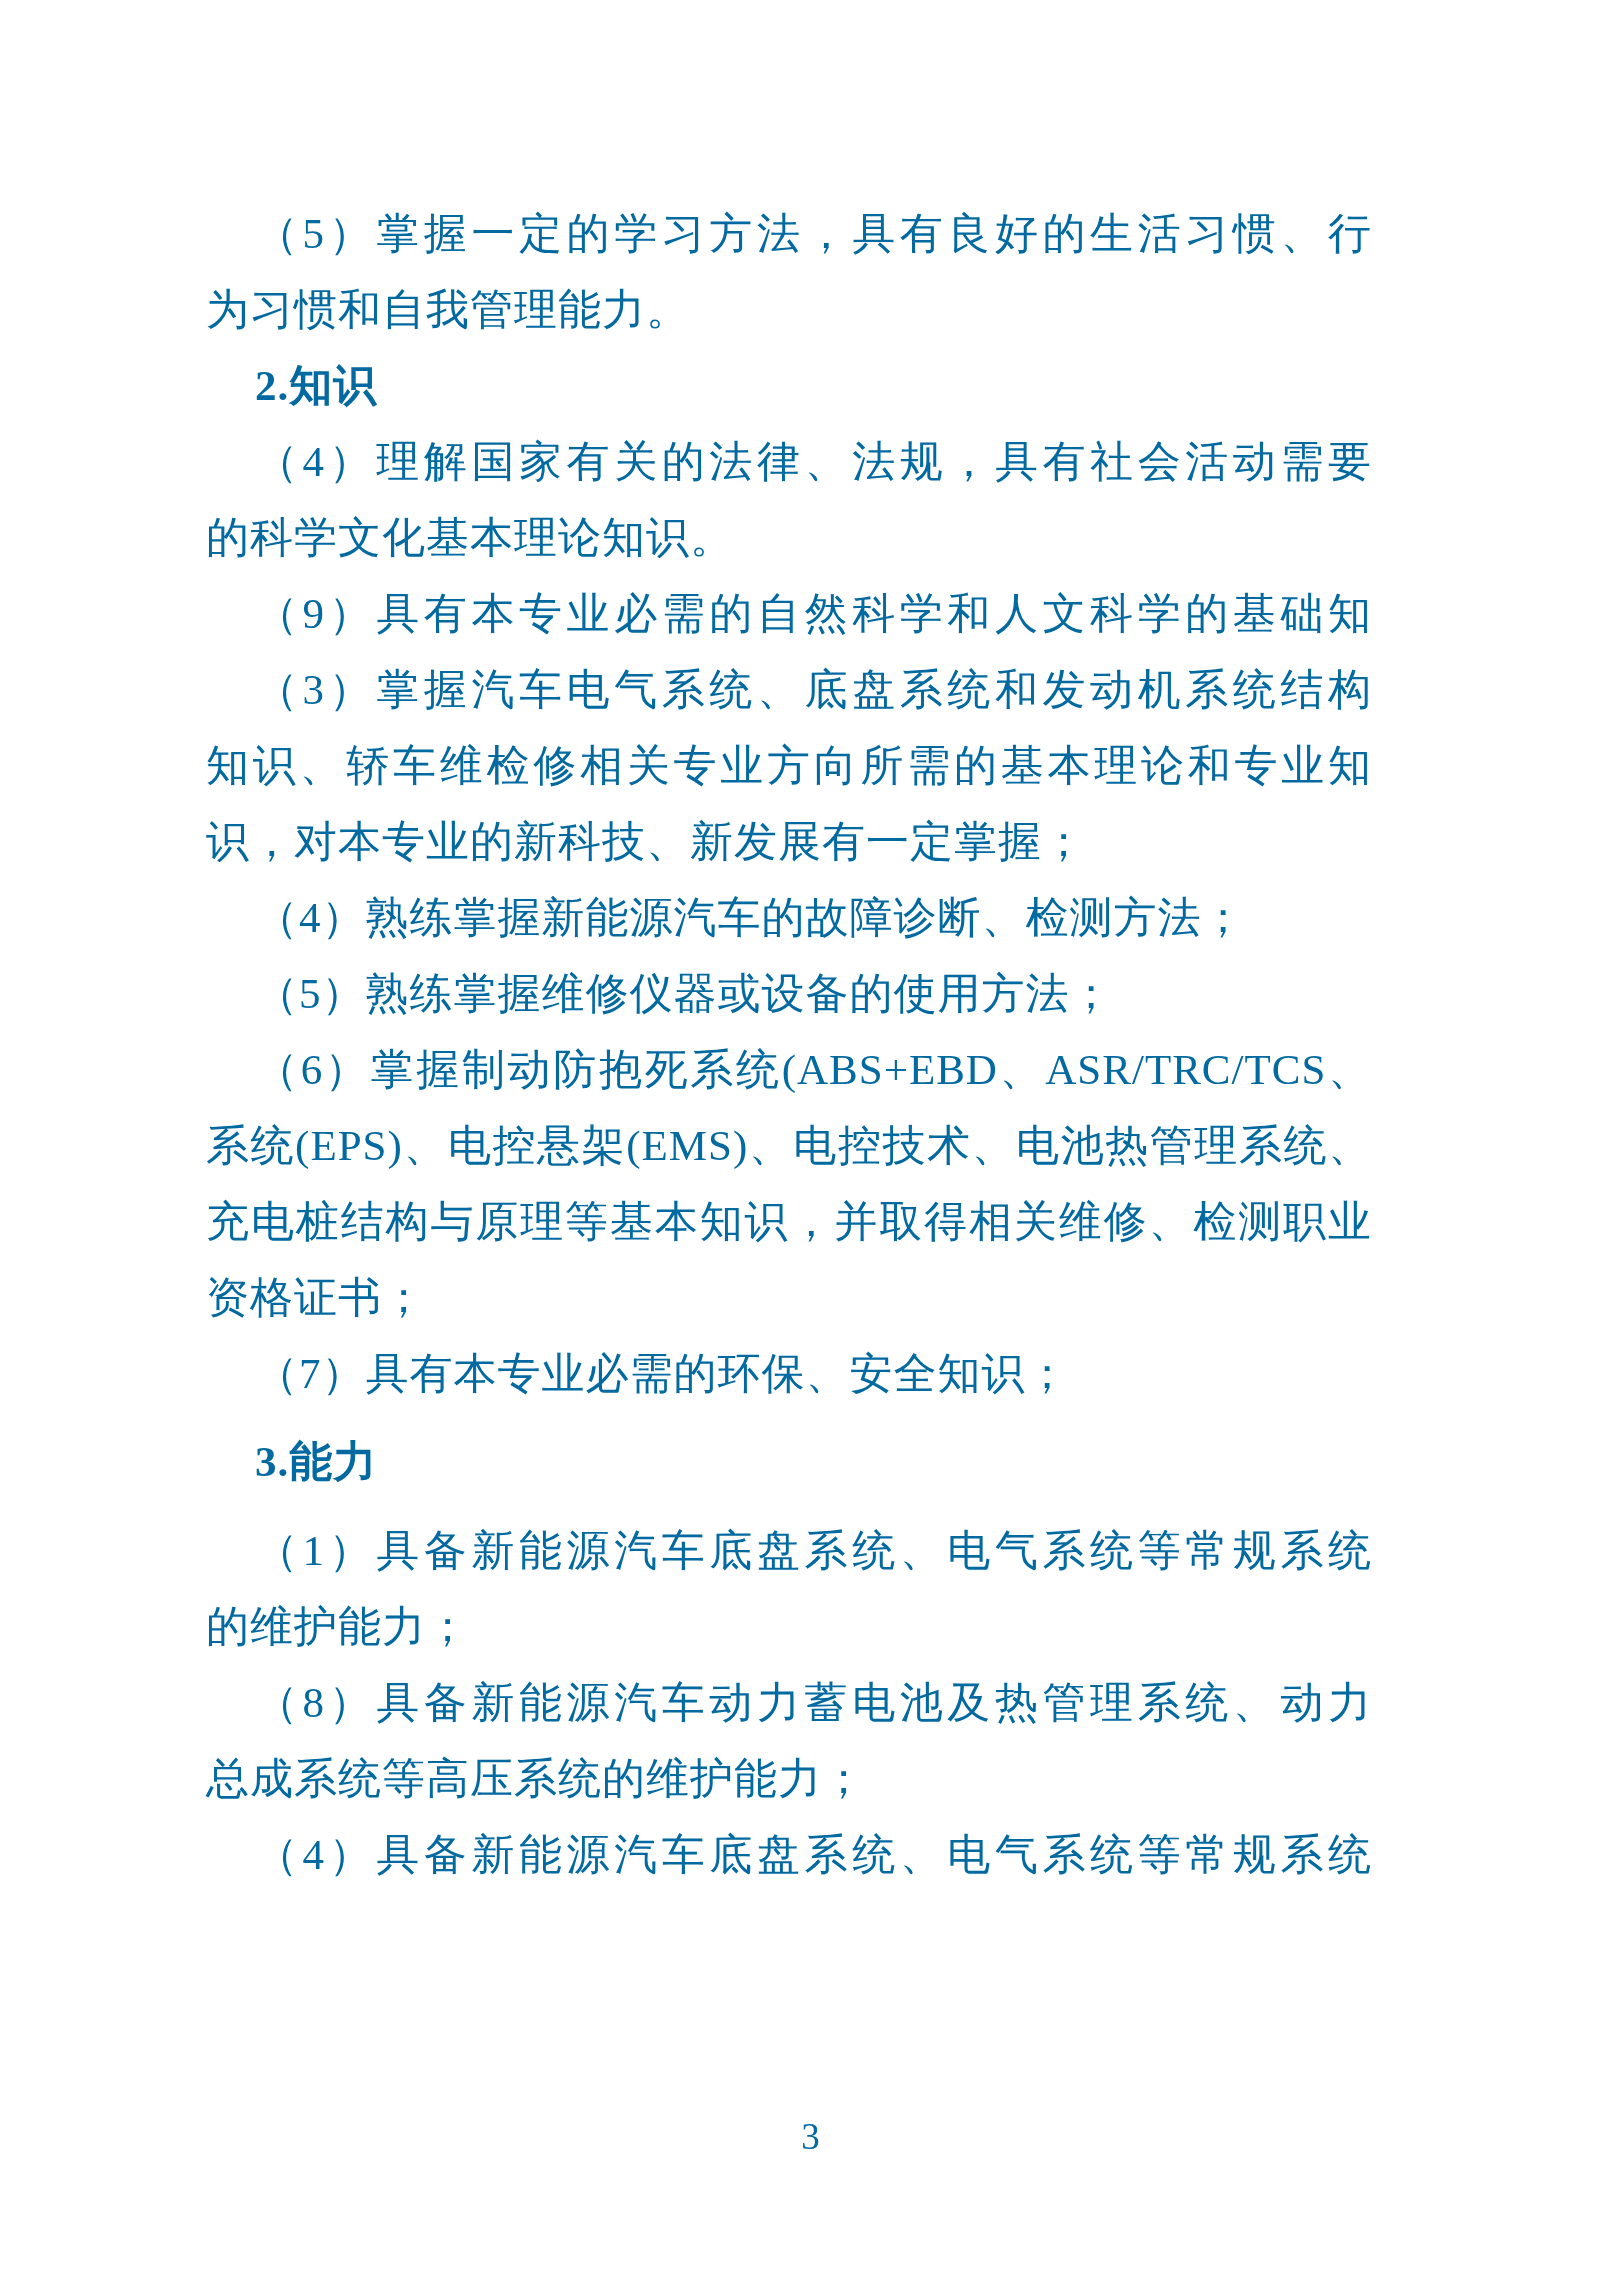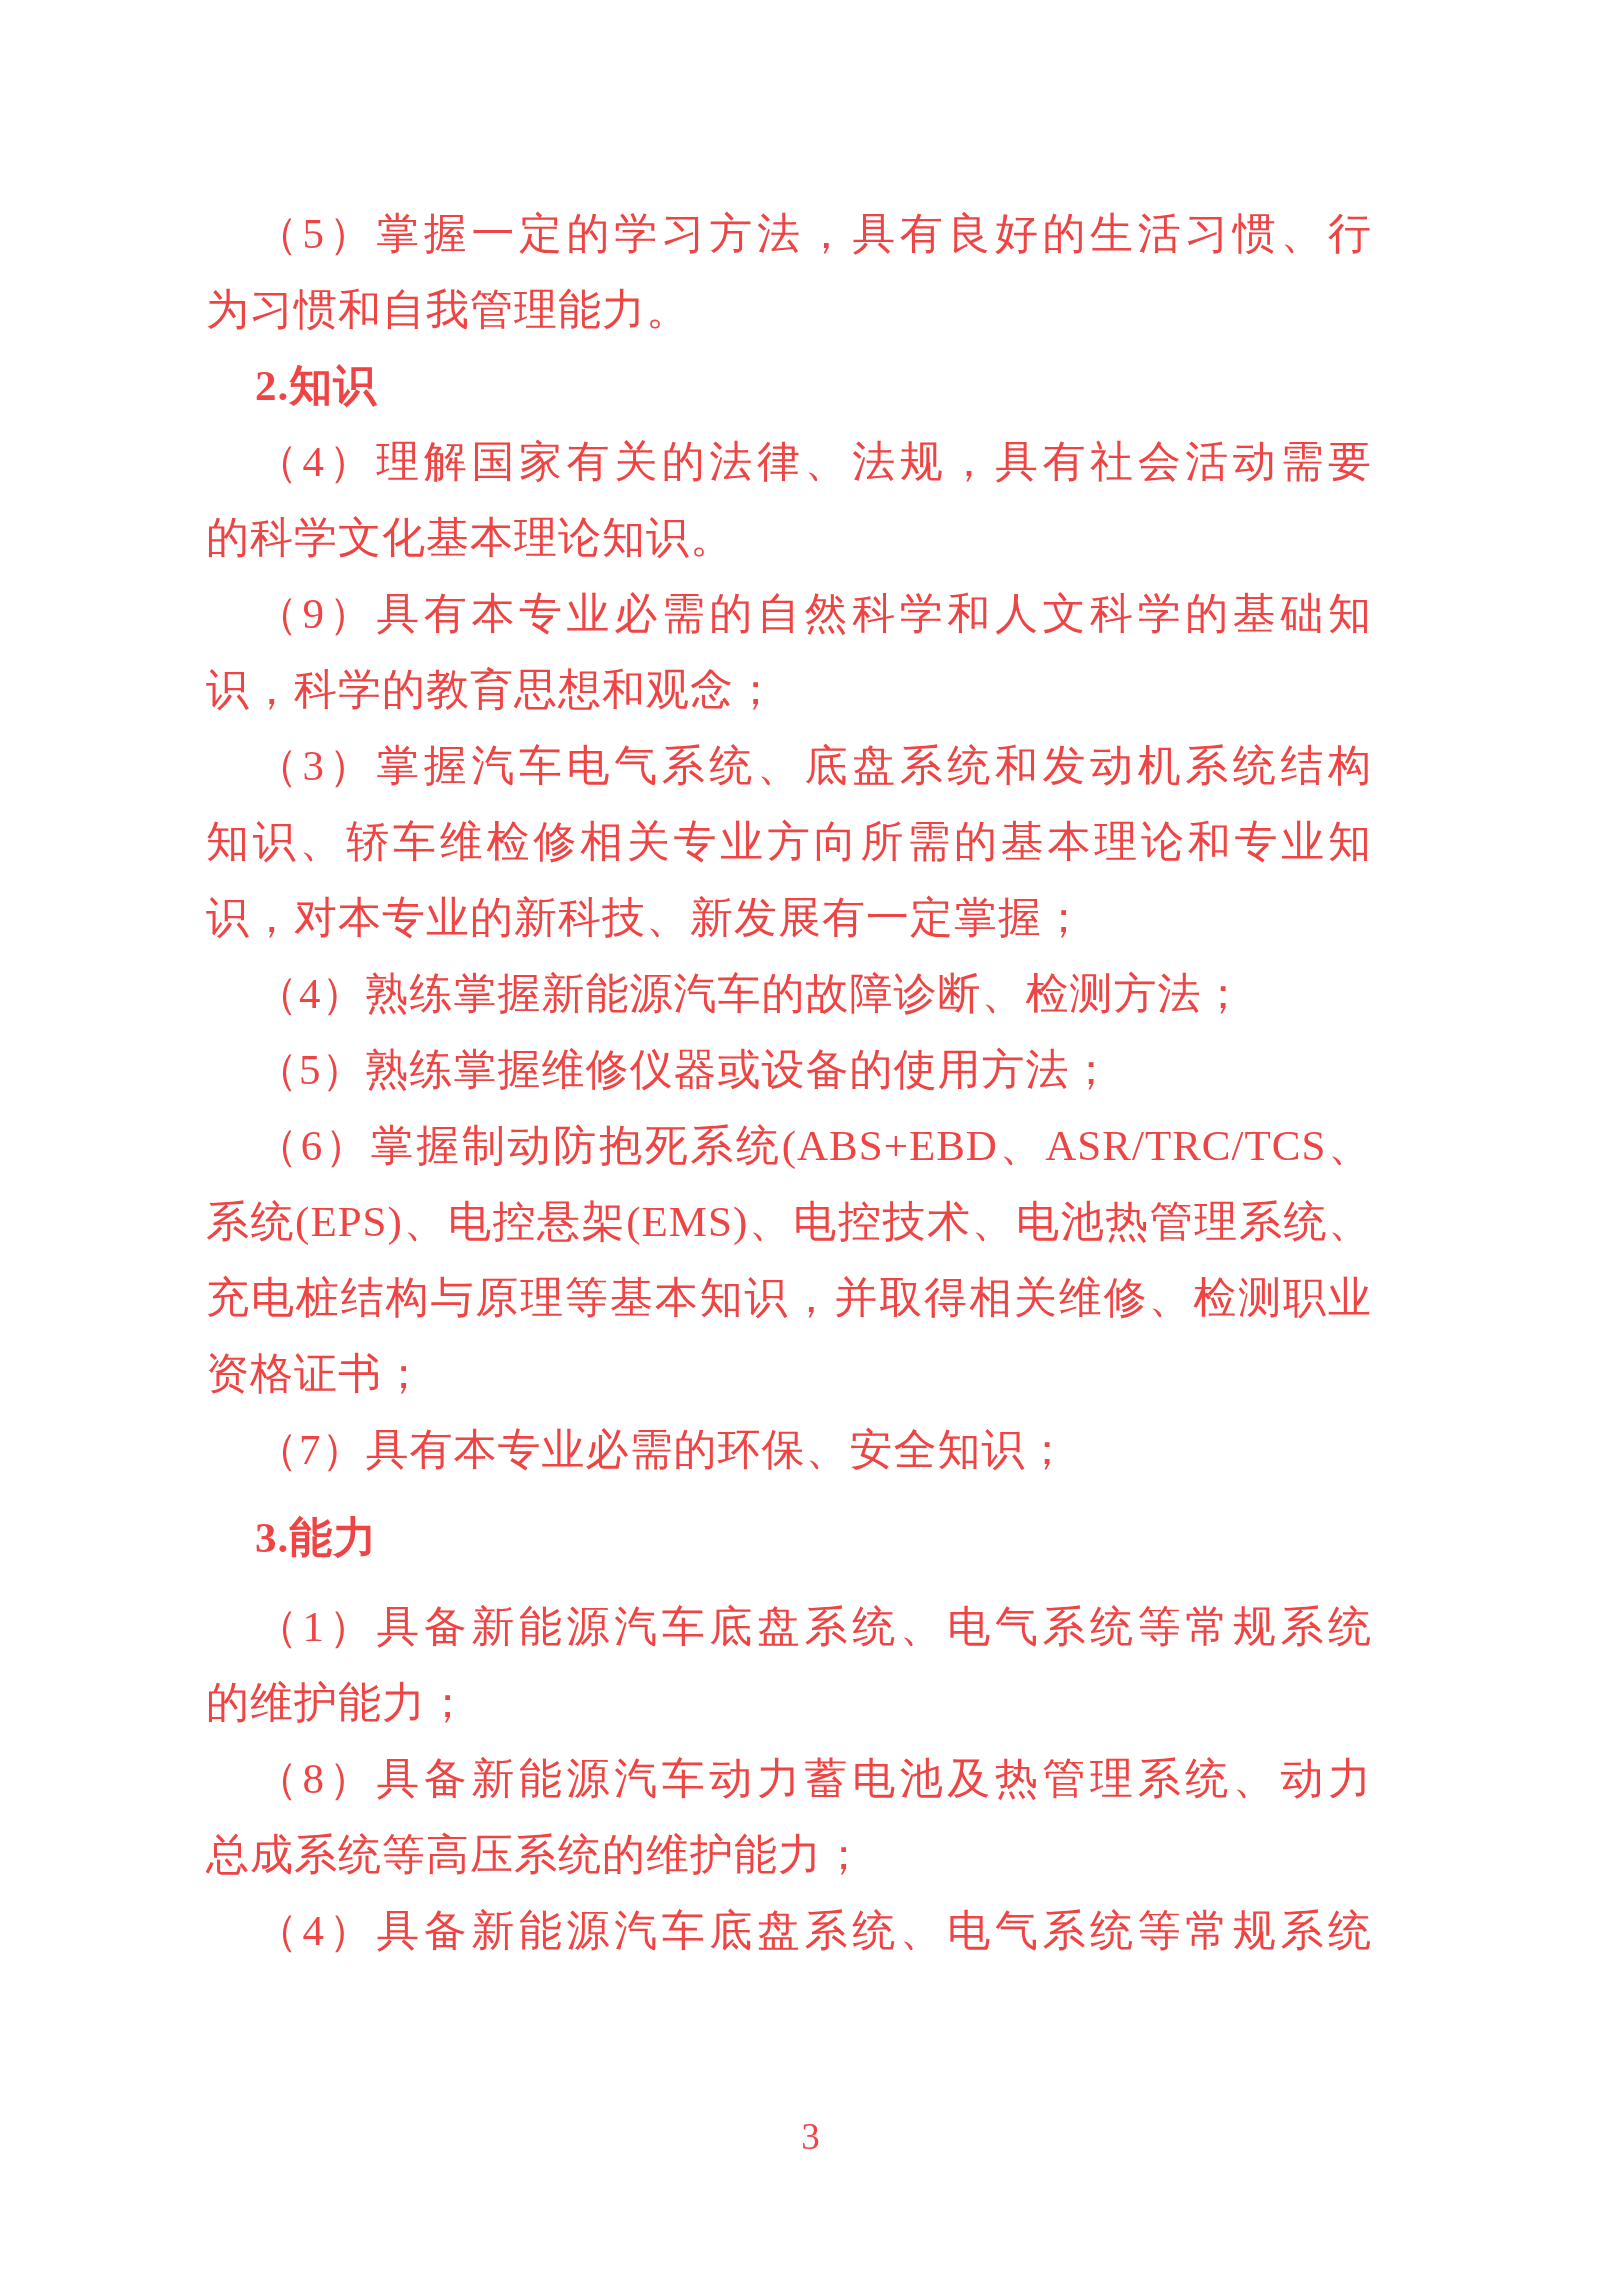--- a/index.html
+++ b/index.html
@@ -6,21 +6,21 @@
   body {
     background: #888;
     font-family: "Liberation Serif", "DejaVu Serif", serif;
   }
   .page {
     position: relative;
     width: 1621px;
     height: 2293px;
     margin: 0 auto;
     background: #ffffff;
-    color: #ef4444;
+    color: #0369a1;
     overflow: hidden;
   }
   .textblock {
     position: absolute;
     left: 206px;
     top: 196px;
     width: 1166px;
   }
   .line {
     font-size: 43px;
@@ -67,21 +67,20 @@
 
     <div class="line heading h-knowledge">2.知识</div>
 
     <div>
       <div class="line indent fill">（4）理解国家有关的法律、法规，具有社会活动需要</div>
       <div class="line">的科学文化基本理论知识。</div>
     </div>
 
     <div>
       <div class="line indent fill">（9）具有本专业必需的自然科学和人文科学的基础知</div>
-      <div class="line">识，科学的教育思想和观念；</div>
     </div>
 
     <div>
       <div class="line indent fill">（3）掌握汽车电气系统、底盘系统和发动机系统结构</div>
       <div class="line fill">知识、轿车维检修相关专业方向所需的基本理论和专业知</div>
       <div class="line">识，对本专业的新科技、新发展有一定掌握；</div>
     </div>
 
     <div>
       <div class="line indent">（4）熟练掌握新能源汽车的故障诊断、检测方法；</div>

